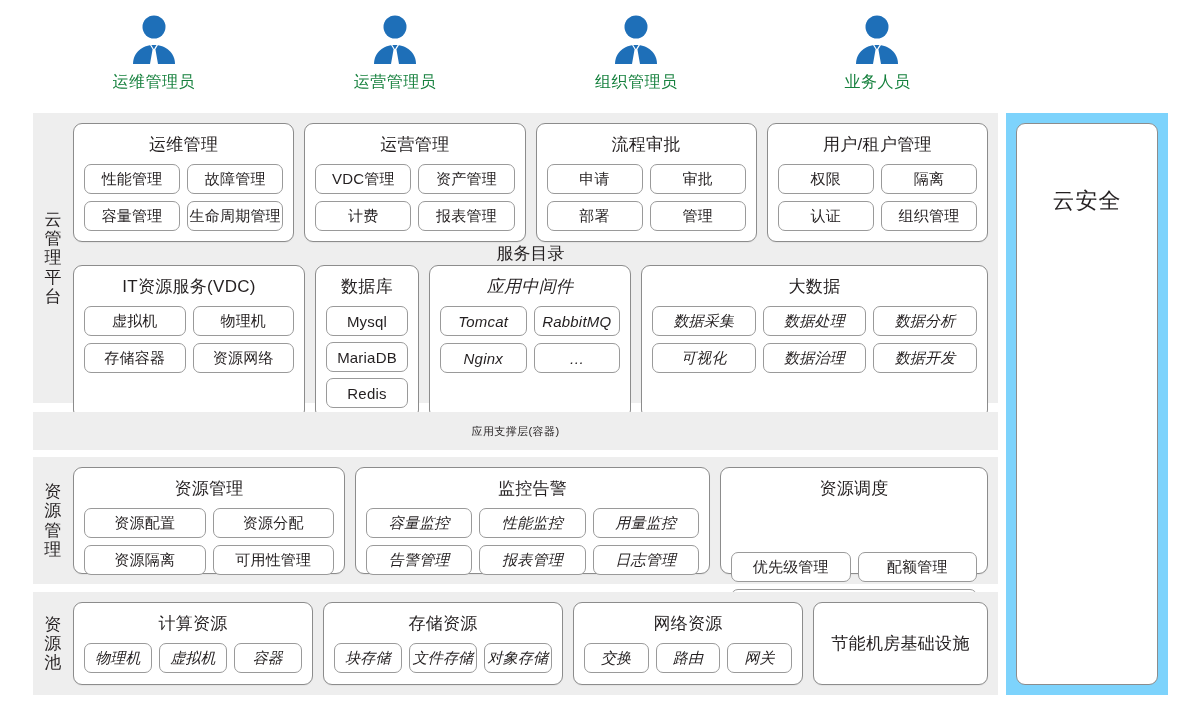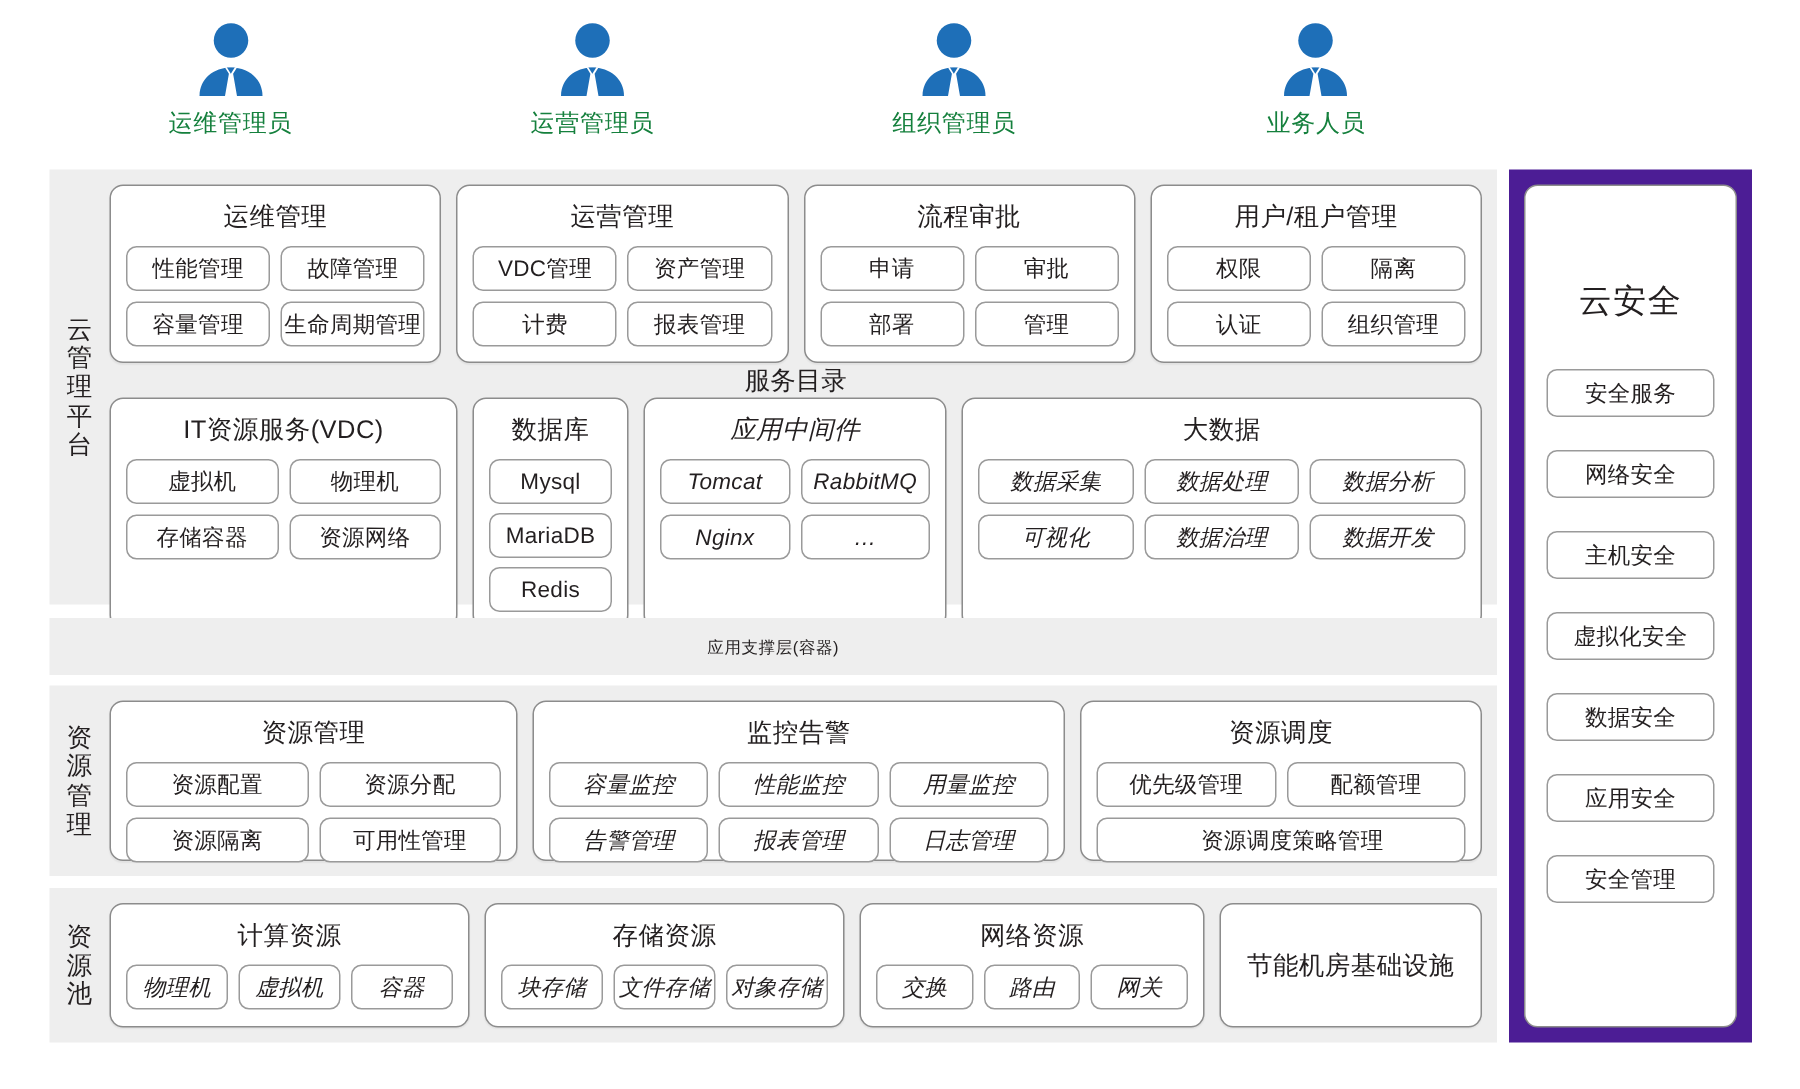--- a/index.html
+++ b/index.html
@@ -87,21 +87,21 @@
   #svc-title  { height: 28px; display: flex; align-items: center; justify-content: center; font-size: 17px; }
   #cmp-row2   { display: flex; gap: 10px; flex: 1 1 auto; }
 
   #band-app   { left: 33px; top: 412px; width: 965px; height: 38px; }
   #band-res   { left: 33px; top: 457px; width: 965px; height: 127px; }
   #band-pool  { left: 33px; top: 592px; width: 965px; height: 103px; }
 
   
   #sec-band {
     position: absolute; left: 1006px; top: 113px; width: 162px; height: 582px;
-    background: #4c1d95; padding: 10px;
+    background: #7dd3fc; padding: 10px;
   }
   #sec-card {
     width: 100%; height: 100%;
     background: #fff; border: 1.4px solid #8c8c8c; border-radius: 9px;
     display: flex; flex-direction: column; align-items: center;
     padding: 10px 14px 10px 14px;
   }
   #sec-title { font-size: 22px; letter-spacing: 1px; margin-top: 52px; margin-bottom: 30px; }
   #sec-list { width: 100%; display: flex; flex-direction: column; gap: 22px; }
   #sec-list .chip { height: 32px; font-size: 15px; }
@@ -288,21 +288,21 @@
         <div class="card-grid cols3">
           <div class="chip">容量监控</div>
           <div class="chip">性能监控</div>
           <div class="chip">用量监控</div>
           <div class="chip">告警管理</div>
           <div class="chip">报表管理</div>
           <div class="chip">日志管理</div>
         </div>
       </div>
 
-      <div class="card" style="flex:0 0 268px;">
+      <div class="card" style="flex:0 0 268px;gap:44px;">
         <div class="card-title">资源调度</div>
         <div class="card-grid cols2">
           <div class="chip">优先级管理</div>
           <div class="chip">配额管理</div>
           <div class="chip" style="width:100%;padding-left:15px;">资源调度策略管理</div>
         </div>
       </div>
 
     </div>
   </div>
@@ -345,25 +345,16 @@
       <div class="card" style="flex:1 1 auto; justify-content:center; align-items:center;">
         <div class="card-title" style="margin:0; font-size:17px;">节能机房基础设施</div>
       </div>
 
     </div>
   </div>
 
   <div id="sec-band">
     <div id="sec-card">
       <div id="sec-title">云安全</div>
-      <div id="sec-list">
-        <div class="chip">安全服务</div>
-        <div class="chip">网络安全</div>
-        <div class="chip">主机安全</div>
-        <div class="chip">虚拟化安全</div>
-        <div class="chip">数据安全</div>
-        <div class="chip">应用安全</div>
-        <div class="chip">安全管理</div>
-      </div>
     </div>
   </div>
 
 </div>
 
 </body></html>

